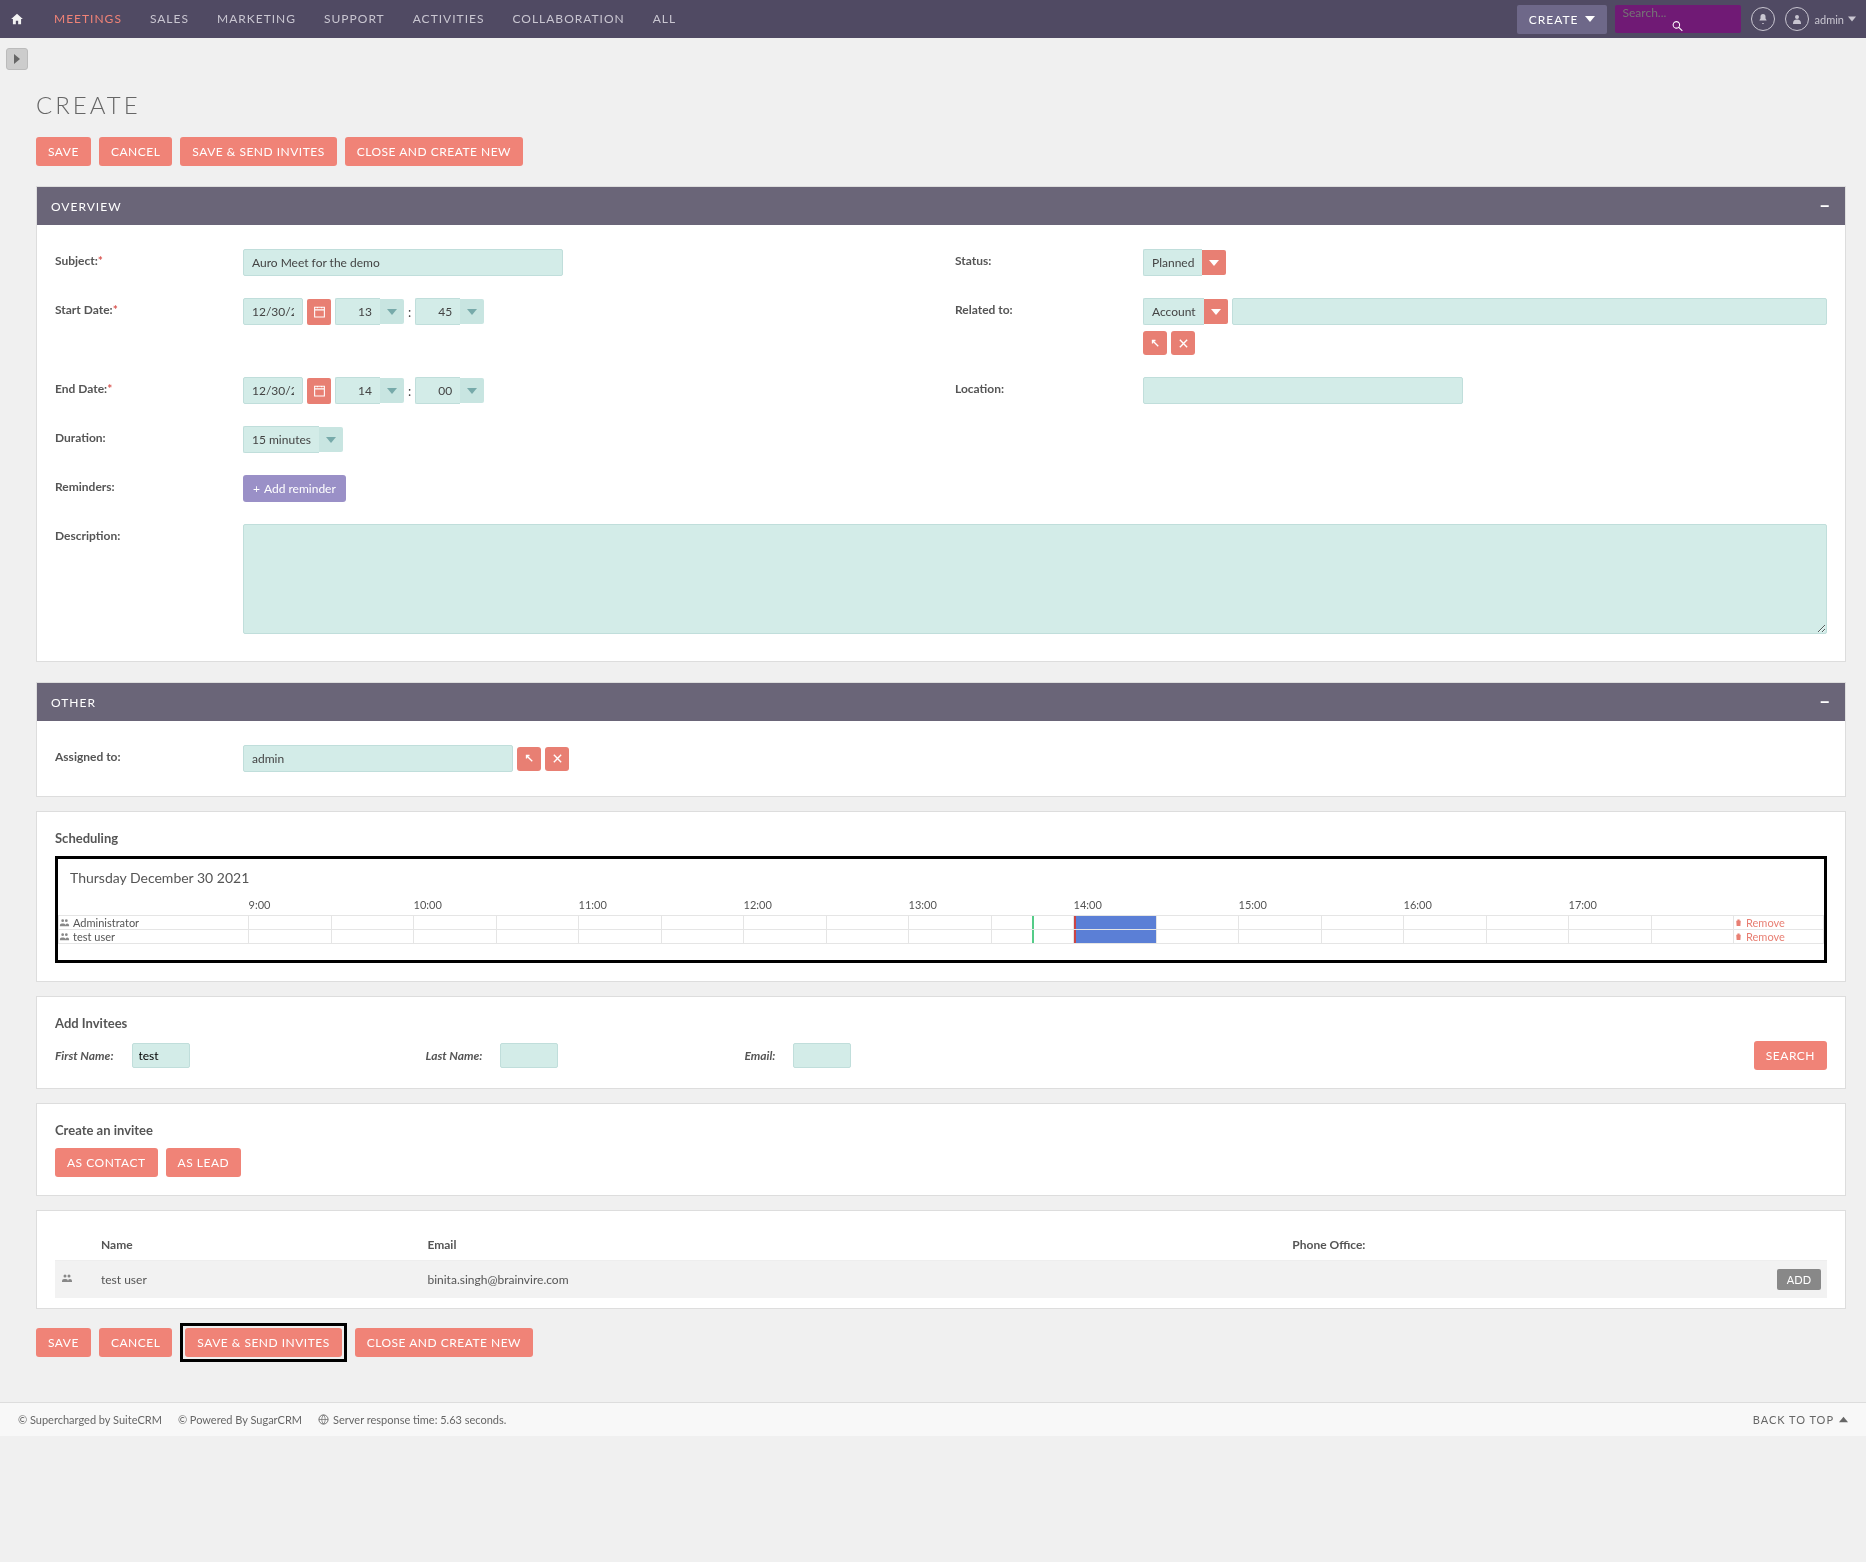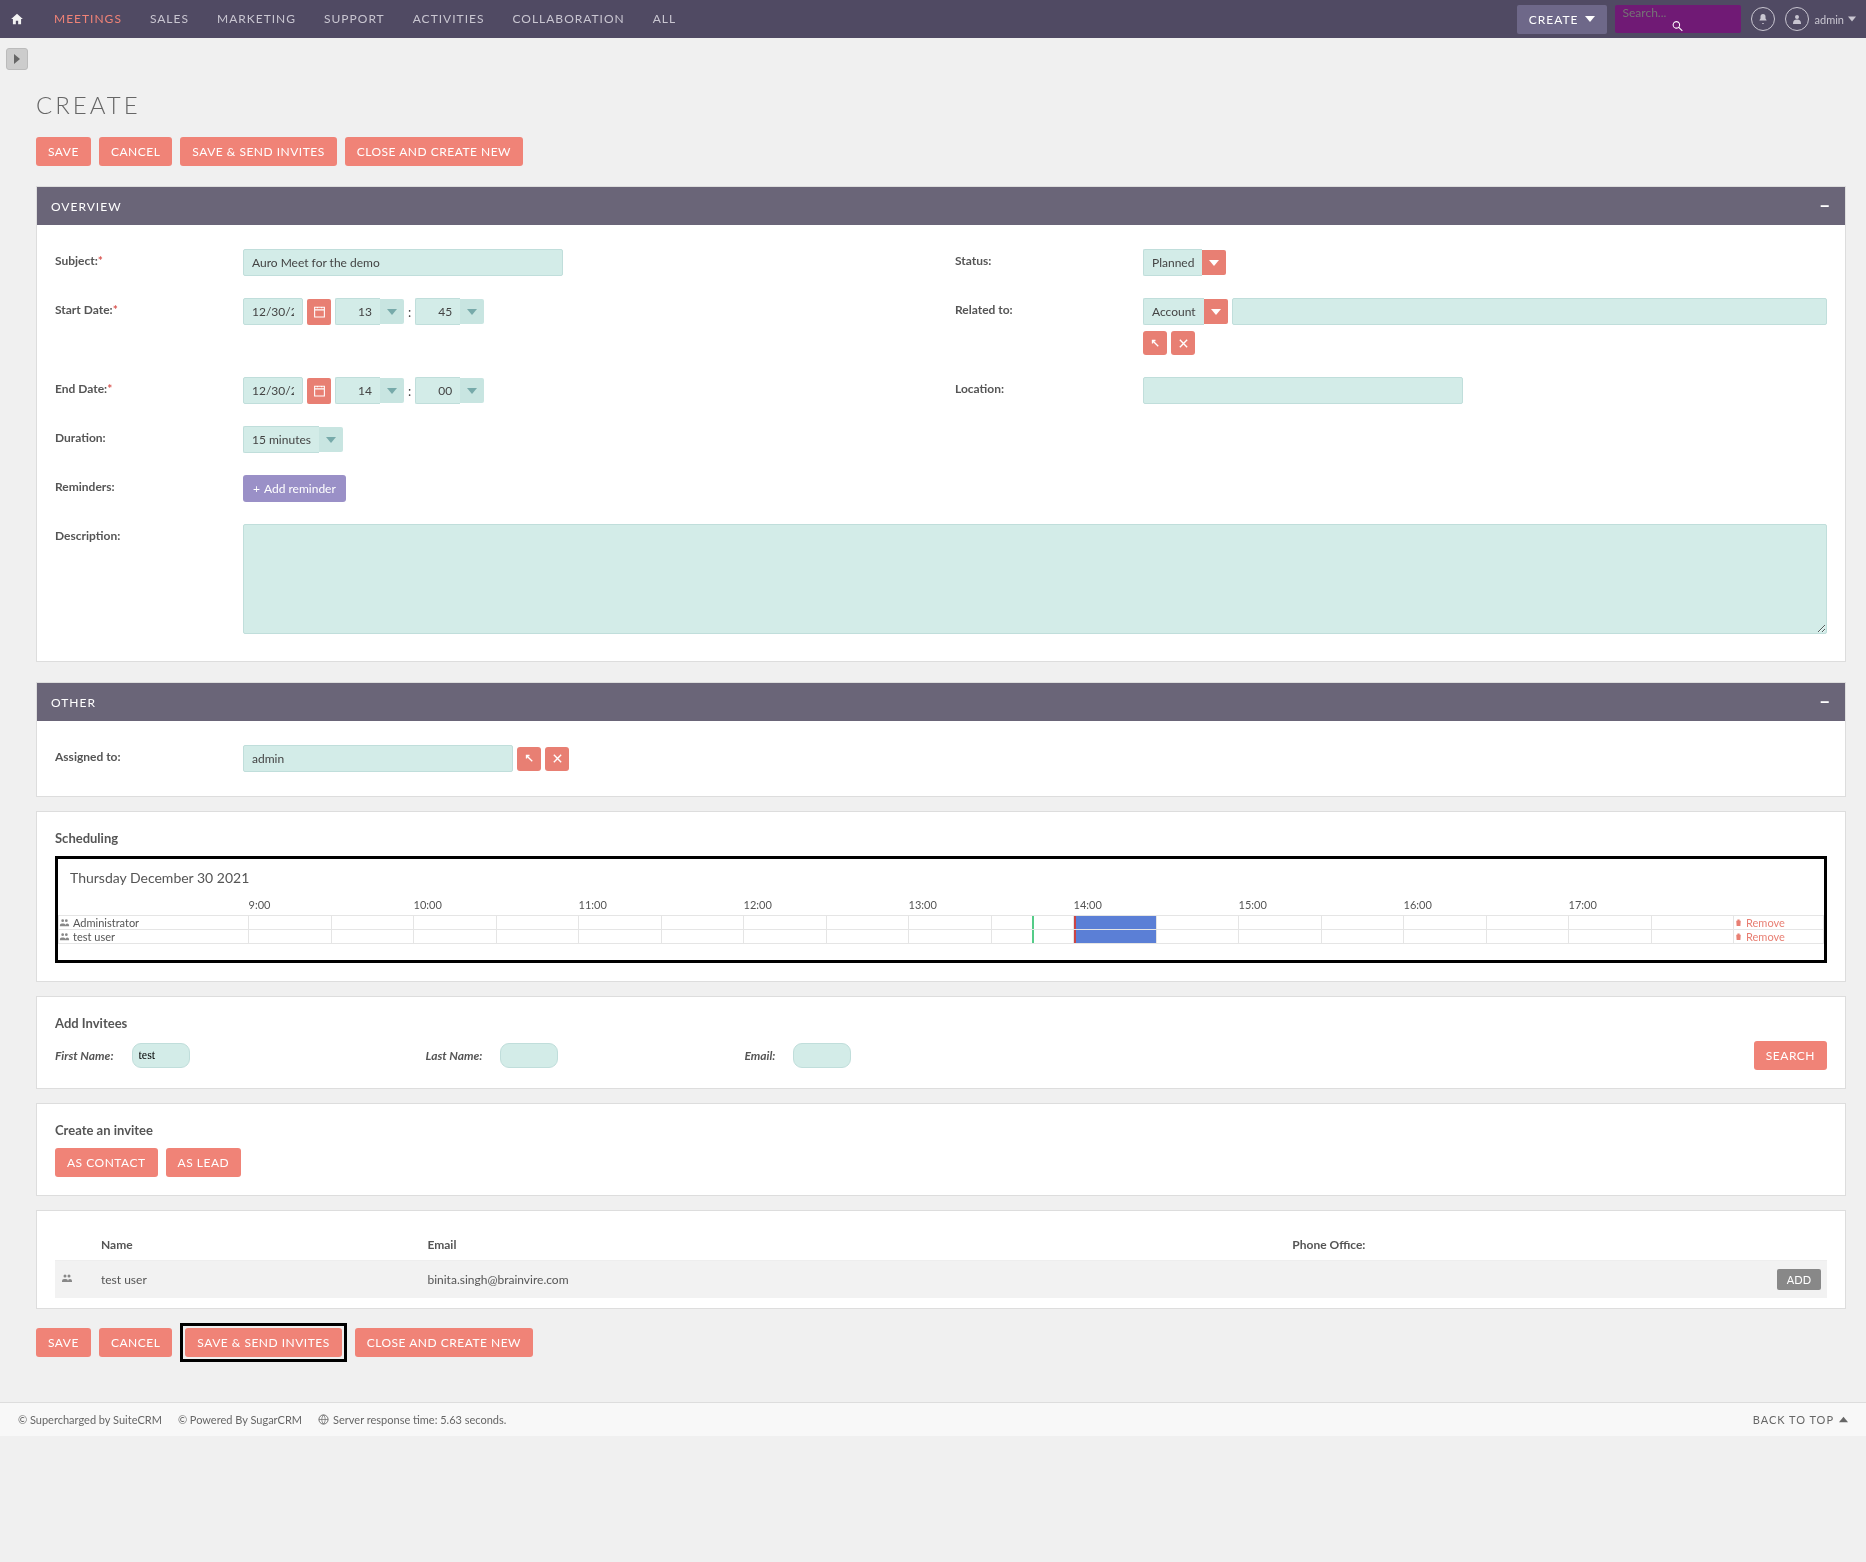--- a/index.html
+++ b/index.html
@@ -73,21 +73,21 @@
 .sched-tbl td.act svg{width:9px;height:9px;fill:#e87f73;}
 .sched-tbl td.slot{position:relative;}
 .slot-fill{position:absolute;left:0;top:0;bottom:0;}
 .slot-fill.green{background:#5c8;width:2px;right:auto;}
 .slot-fill.red{background:#c44;width:2px;right:auto;left:auto;}
 .slot-fill.blue{background:#5b7fd6;width:100%;}
 
 
 .inv-row{display:flex;align-items:center;gap:18px;flex-wrap:wrap;}
 .inv-row label{font-size:12px;color:#555;font-weight:bold;font-style:italic;}
-.inv-row input{background:#d3ece8;border:1px solid #c0dedb;padding:4px 6px;font-size:12px;width:58px;border-radius:9px;font-family:Liberation Serif, serif;}
+.inv-row input{background:#d3ece8;border:1px solid #c0dedb;padding:4px 6px;font-size:12px;width:58px;border-radius:2px;}
 .search-btn{margin-left:auto;}
 
 
 .res-tbl{width:100%;border-collapse:collapse;margin-top:8px;}
 .res-tbl th{text-align:left;font-size:12px;color:#555;font-weight:bold;padding:8px 6px;border-bottom:1px solid #eee;}
 .res-tbl td{font-size:12px;color:#555;padding:8px 6px;}
 .res-tbl tr.row{background:#f2f2f2;}
 .add-btn{background:#888;color:#fff;border:none;padding:4px 10px;font-size:11px;border-radius:2px;cursor:pointer;}
 
 .bottom-row{display:flex;align-items:center;gap:8px;margin-top:14px;}

